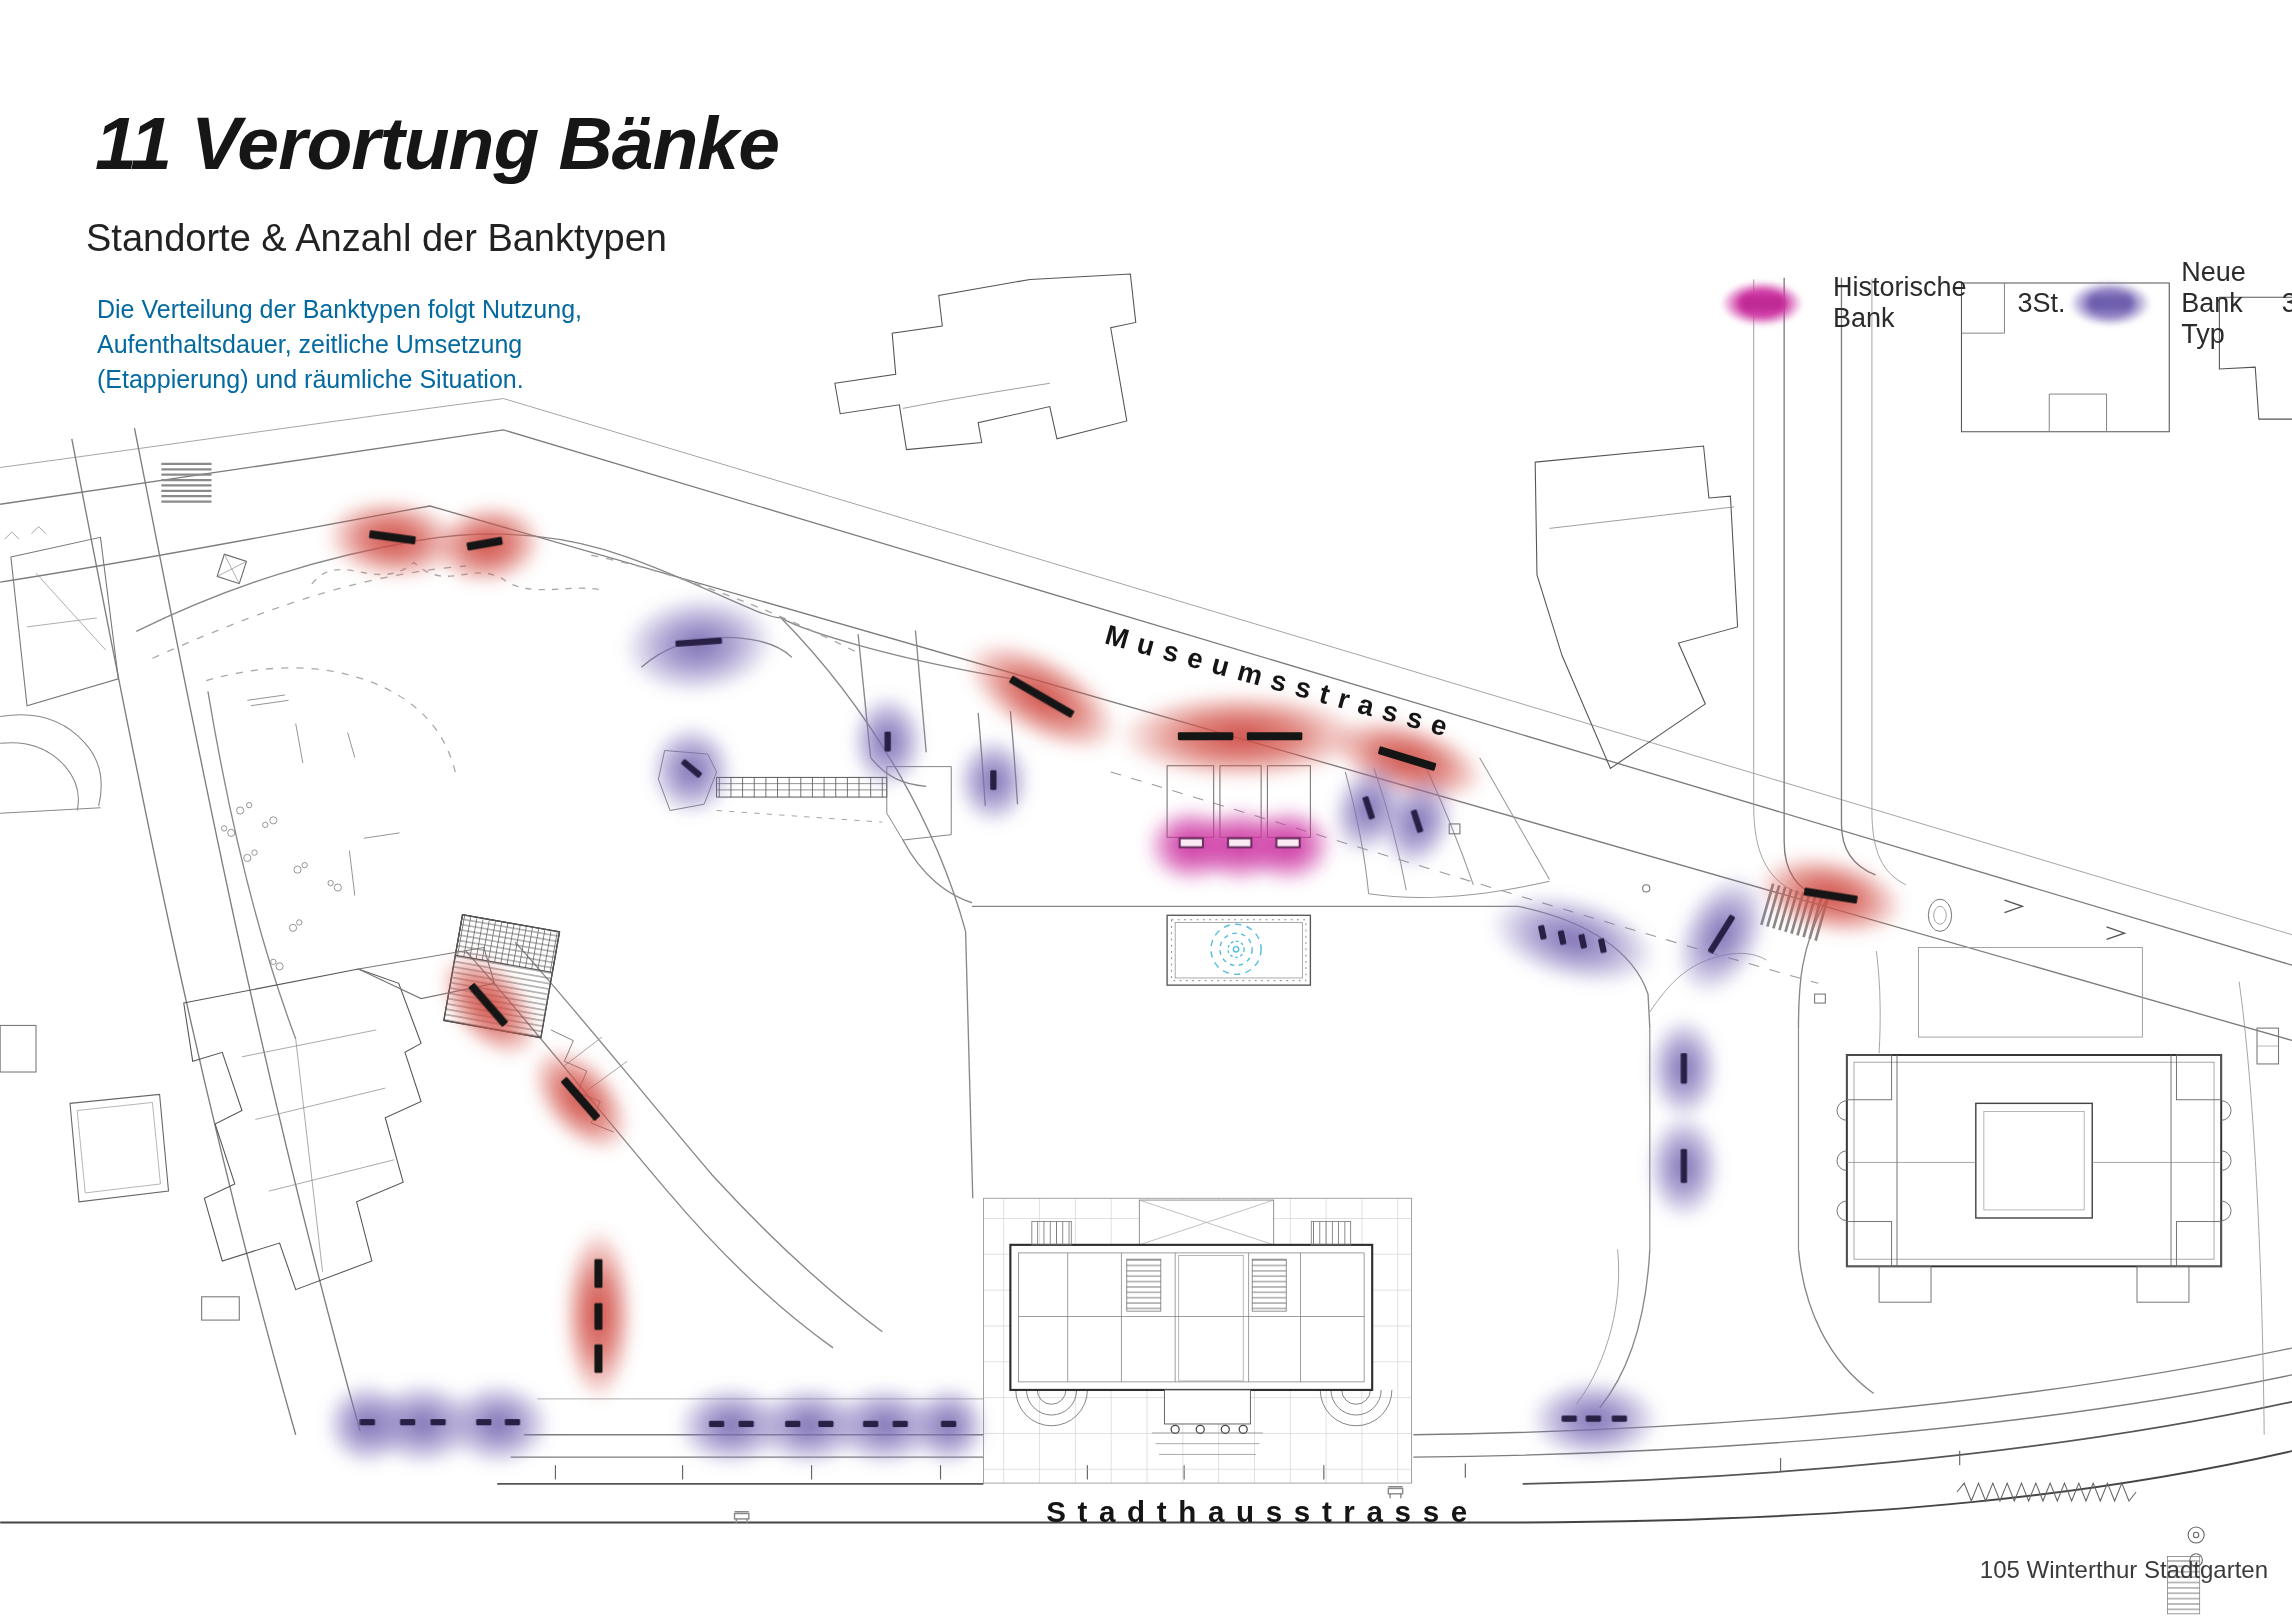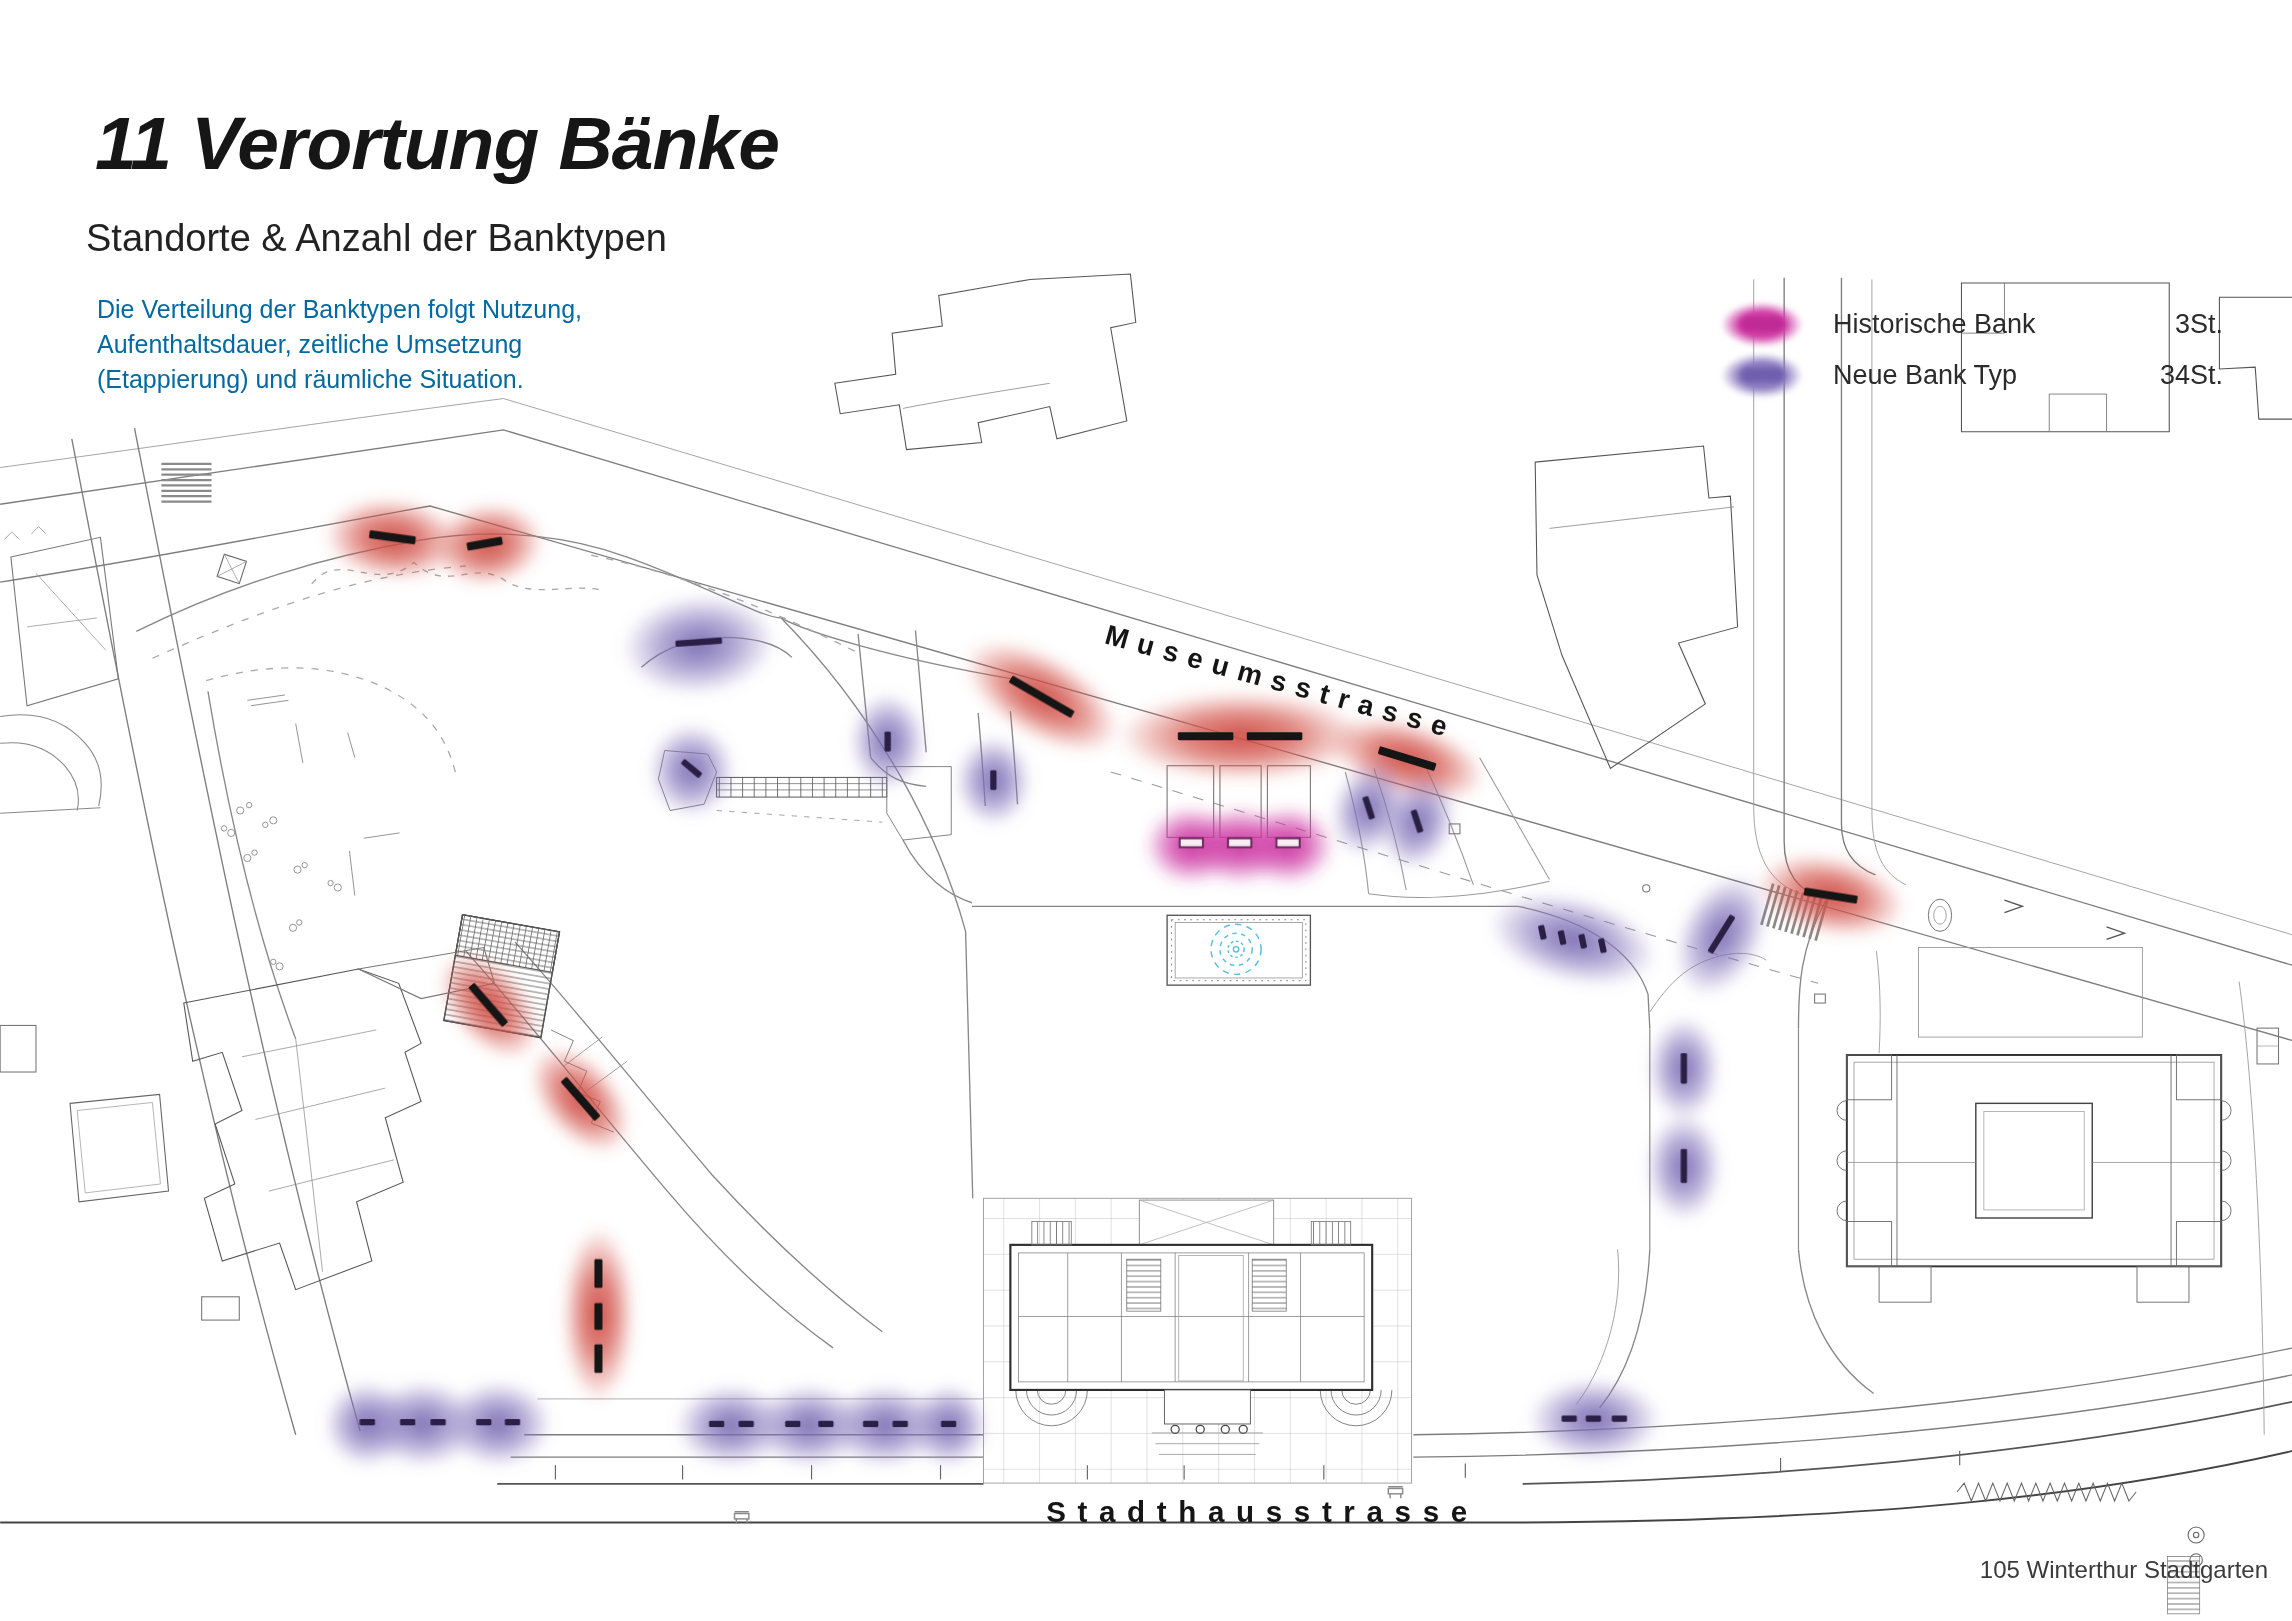--- a/index.html
+++ b/index.html
@@ -4,22 +4,22 @@
 <style>
   html,body{margin:0;padding:0;background:#ffffff;}
   body{width:2293px;height:1621px;position:relative;overflow:hidden;
        font-family:"Liberation Sans", sans-serif;color:#1c1c1c;}
   .page-title{position:absolute;left:95px;top:100px;font-size:75px;font-weight:700;
        letter-spacing:-0.9px;color:#161616;font-style:italic;}
   .page-subtitle{position:absolute;left:86px;top:217px;font-size:38px;font-weight:400;color:#222;}
   .page-desc{position:absolute;left:97px;top:292px;font-size:25px;line-height:35px;
        font-weight:400;color:#0369a1;white-space:pre-line;}
   
-  .legend{position:absolute;left:1721px;top:300px;width:502px;display:flex;
-       flex-direction:column;gap:3.6px;}
+  .legend{position:absolute;left:1721px;top:279px;width:502px;display:flex;
+       flex-direction:row;gap:3.6px;}
   .legend-row{display:flex;align-items:center;height:48px;}
   .legend-swatch{width:82px;height:45px;position:relative;flex:0 0 82px;margin-right:30px;}
   .legend-swatch .halo{position:absolute;inset:0;border-radius:50%;filter:blur(2.7px);}
   .legend-swatch .core{position:absolute;left:19.7px;top:15px;width:43px;height:14.3px;
        border-radius:8px;filter:blur(2.7px);}
   .legend-label{flex:1;font-size:27px;color:#2b2b2b;}
   .legend-count{width:99px;text-align:right;font-size:27px;color:#2b2b2b;}
   
   #map-wrap{position:absolute;left:0;top:0;width:2293px;height:1621px;}
   svg text.street{font-family:"Liberation Sans",sans-serif;font-size:31px;font-weight:700;

